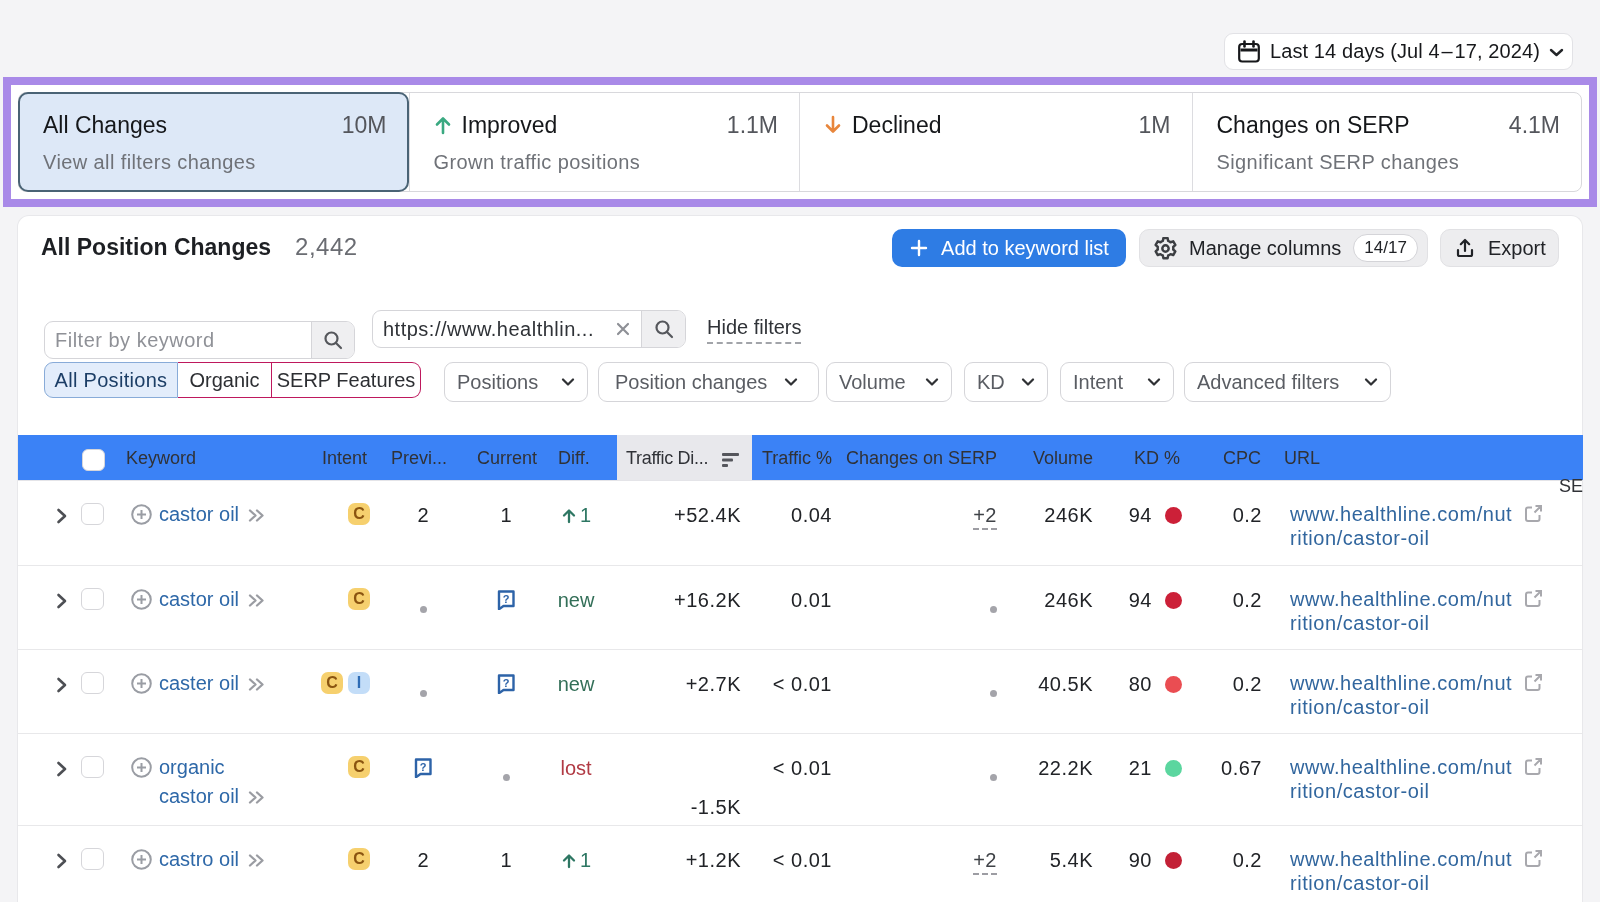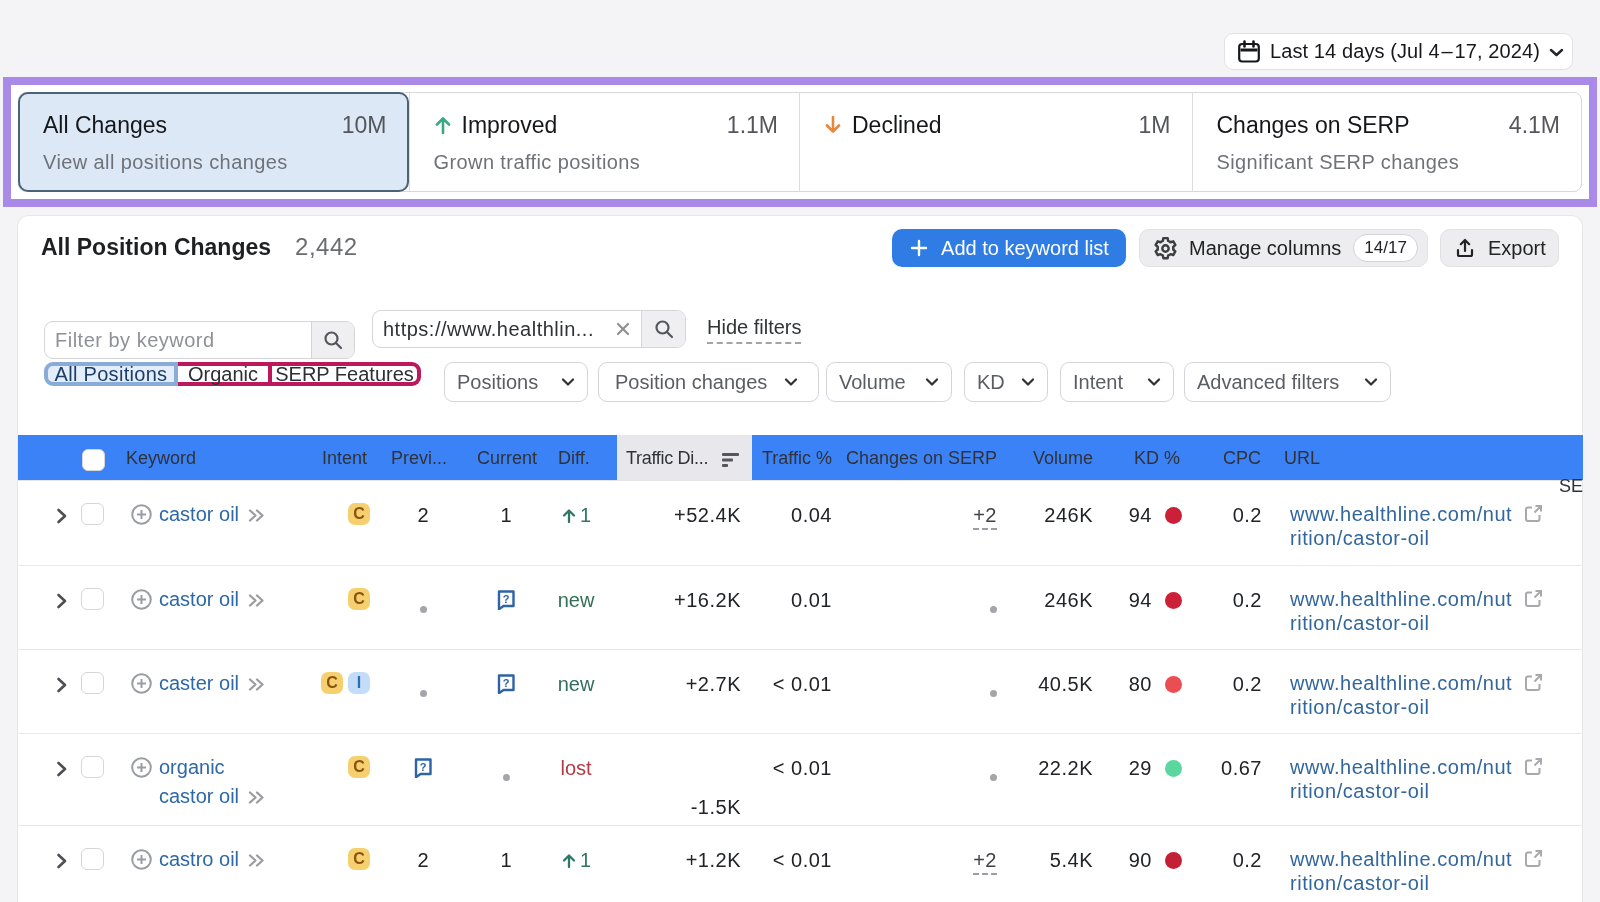--- a/index.html
+++ b/index.html
@@ -21,21 +21,21 @@
 .cardtitle em { font-style:normal; font-weight:normal; color:#6a6c72; margin-left:24px; font-size:24px; letter-spacing:0.5px; }
 .btn { position:absolute; height:38px; border-radius:10px; display:flex; align-items:center; font-size:20px; top:13px; white-space:nowrap; }
 .bluebtn { left:874px; width:234px; background:#2e7ce4; color:#fff; justify-content:center; gap:12px; }
 .graybtn { background:#ededef; border:1px solid #e1e1e4; color:#212327; }
 .pill1417 { background:#fff; border:1px solid #d4d4d8; border-radius:999px; padding:3px 10px; font-size:17px; color:#212327; }
 .inputgrp { position:absolute; top:94px; height:38px; display:flex; border:1px solid #d5d5d9; border-radius:9px; background:#fff; overflow:hidden; }
 .inputgrp .inp { display:flex; align-items:center; padding:0 10px; font-size:20px; letter-spacing:0.5px; }
 .inputgrp .sbtn { border-left:1px solid #d5d5d9; background:#efeff1; display:flex; align-items:center; justify-content:center; }
 .hidef { position:absolute; left:689px; top:100px; font-size:20px; color:#303338; border-bottom:2px dashed #a2a4a9; padding-bottom:3px; }
 .seg { position:absolute; left:26px; top:146px; height:40px; display:flex; }
-.seg div { height:24px; display:flex; align-items:center; justify-content:center; font-size:20px; border:4px solid #be185d; background:#fff; color:#2d2f33; }
+.seg div { height:36px; display:flex; align-items:center; justify-content:center; font-size:20px; border:1px solid #be185d; background:#fff; color:#2d2f33; }
 .seg .s1 { border-radius:9px 0 0 9px; background:#e3edfb; border-color:#88abd8; color:#1c3e66; position:relative; z-index:2; letter-spacing:0.3px; }
 .seg .s2 { border-left:none; }
 .seg .s3 { border-left:none; border-radius:0 9px 9px 0; }
 .fpill { position:absolute; top:146px; height:40px; border:1px solid #d5d5d9; border-radius:9px; background:#fff; display:flex; align-items:center; justify-content:space-between; padding:0 12px; }
 .fpill span { font-size:20px; color:#5a5d63; }
 .thead { position:absolute; left:0px; top:219px; width:1565px; height:46px; background:#3b82f6; border-bottom:1px solid #e4e4e8; }
 .sortcol { position:absolute; left:599px; top:0px; width:135px; height:45px; background:#e8e8ec; }
 .th { position:absolute; font-size:18px; color:#303237; top:13px; white-space:nowrap; }
 .row { position:absolute; left:0; width:1565px; }
 .row.bt { border-top:1px solid #e8e8ea; }
@@ -66,21 +66,21 @@
         <path d="M2 2 L7.5 7 L13 2" fill="none" stroke="#232528" stroke-width="2.4" stroke-linecap="round" stroke-linejoin="round"></path>
       </svg></div>
   </div>
 <div class="abs purple">
     <div class="tabs">
       <div class="tab sel" style="width:391px">
         <div class="trow">
           <div class="ttl">All Changes</div>
           <div class="tcount">10M</div>
         </div>
-        <div class="tsub">View all positions changes</div>
+        <div class="tsub">View all filters changes</div>
       </div>
       <div class="tab" style="width:391px">
         <div class="trow">
           <div class="ttl"><svg width="18" height="20" viewBox="0 0 18 20" style="">
               <path d="M9 18 L9 4 M3 9.5 L9 3.5 L15 9.5" fill="none" stroke="#3aa981" stroke-width="2.6" stroke-linecap="round" stroke-linejoin="round"></path>
             </svg>Improved</div>
           <div class="tcount">1.1M</div>
         </div>
         <div class="tsub">Grown traffic positions</div>
       </div>
@@ -333,21 +333,21 @@
 <div class="cell" style="left:345px; width:120px; text-align:center; top:22px;"><svg width="22" height="22" viewBox="0 0 22 22" style="">
           <path d="M4 3.5 h14.5 v14.5 h-10 l-4.5 3.2 z" fill="none" stroke="#2d63a8" stroke-width="2.4" stroke-linejoin="round"></path>
           <text x="11" y="14.5" font-size="11" font-weight="bold" fill="#2d63a8" text-anchor="middle" font-family="Liberation Sans">?</text>
         </svg></div>
 <div class="cell" style="left:428px; width:120px; text-align:center; top:29px;"><span class="dot"></span></div>
 <div class="cell" style="left:498px; width:120px; text-align:center; top:23px;"><span class="lostt">lost</span></div>
 <div class="cell num" style="left:573px; width:150px; top:23px;margin-top:39px; ">-1.5K</div>
 <div class="cell num" style="left:664px; width:150px; top:23px; ">&lt; 0.01</div>
 <div class="cell" style="left:972px; top:29px;"><span class="dot"></span></div>
 <div class="cell num" style="left:925px; width:150px; top:23px; ">22.2K</div>
-<div class="cell num" style="left:984px; width:150px; top:23px; ">29</div>
+<div class="cell num" style="left:984px; width:150px; top:23px; ">21</div>
 <div class="cell" style="left:1147px; top:25px;"><span class="kddot" style="background:#5bd69f"></span></div>
 <div class="cell num" style="left:1094px; width:150px; top:23px; ">0.67</div>
 <div class="cell urllink" style="left:1272px; top:21px;">www.healthline.com/nut<br>rition/castor-oil</div>
 <div class="cell" style="left:1504px; top:22px;"><svg width="22" height="22" viewBox="0 0 22 22" style="">
           <path d="M10 4.5 H6 a2 2 0 0 0 -2 2 V16 a2 2 0 0 0 2 2 h9.5 a2 2 0 0 0 2-2 V12" fill="none" stroke="#a8a8ad" stroke-width="2"></path>
           <path d="M12.5 9.5 L19 3 M13.5 3 H19 V8.5" fill="none" stroke="#a8a8ad" stroke-width="2"></path>
         </svg></div>
 </div>
 <div class="row bt" style="top:609px; height:84px;">
 <div class="cell" style="left:38px; top:25px;"><svg width="11" height="16" viewBox="0 0 11 16" style="">

